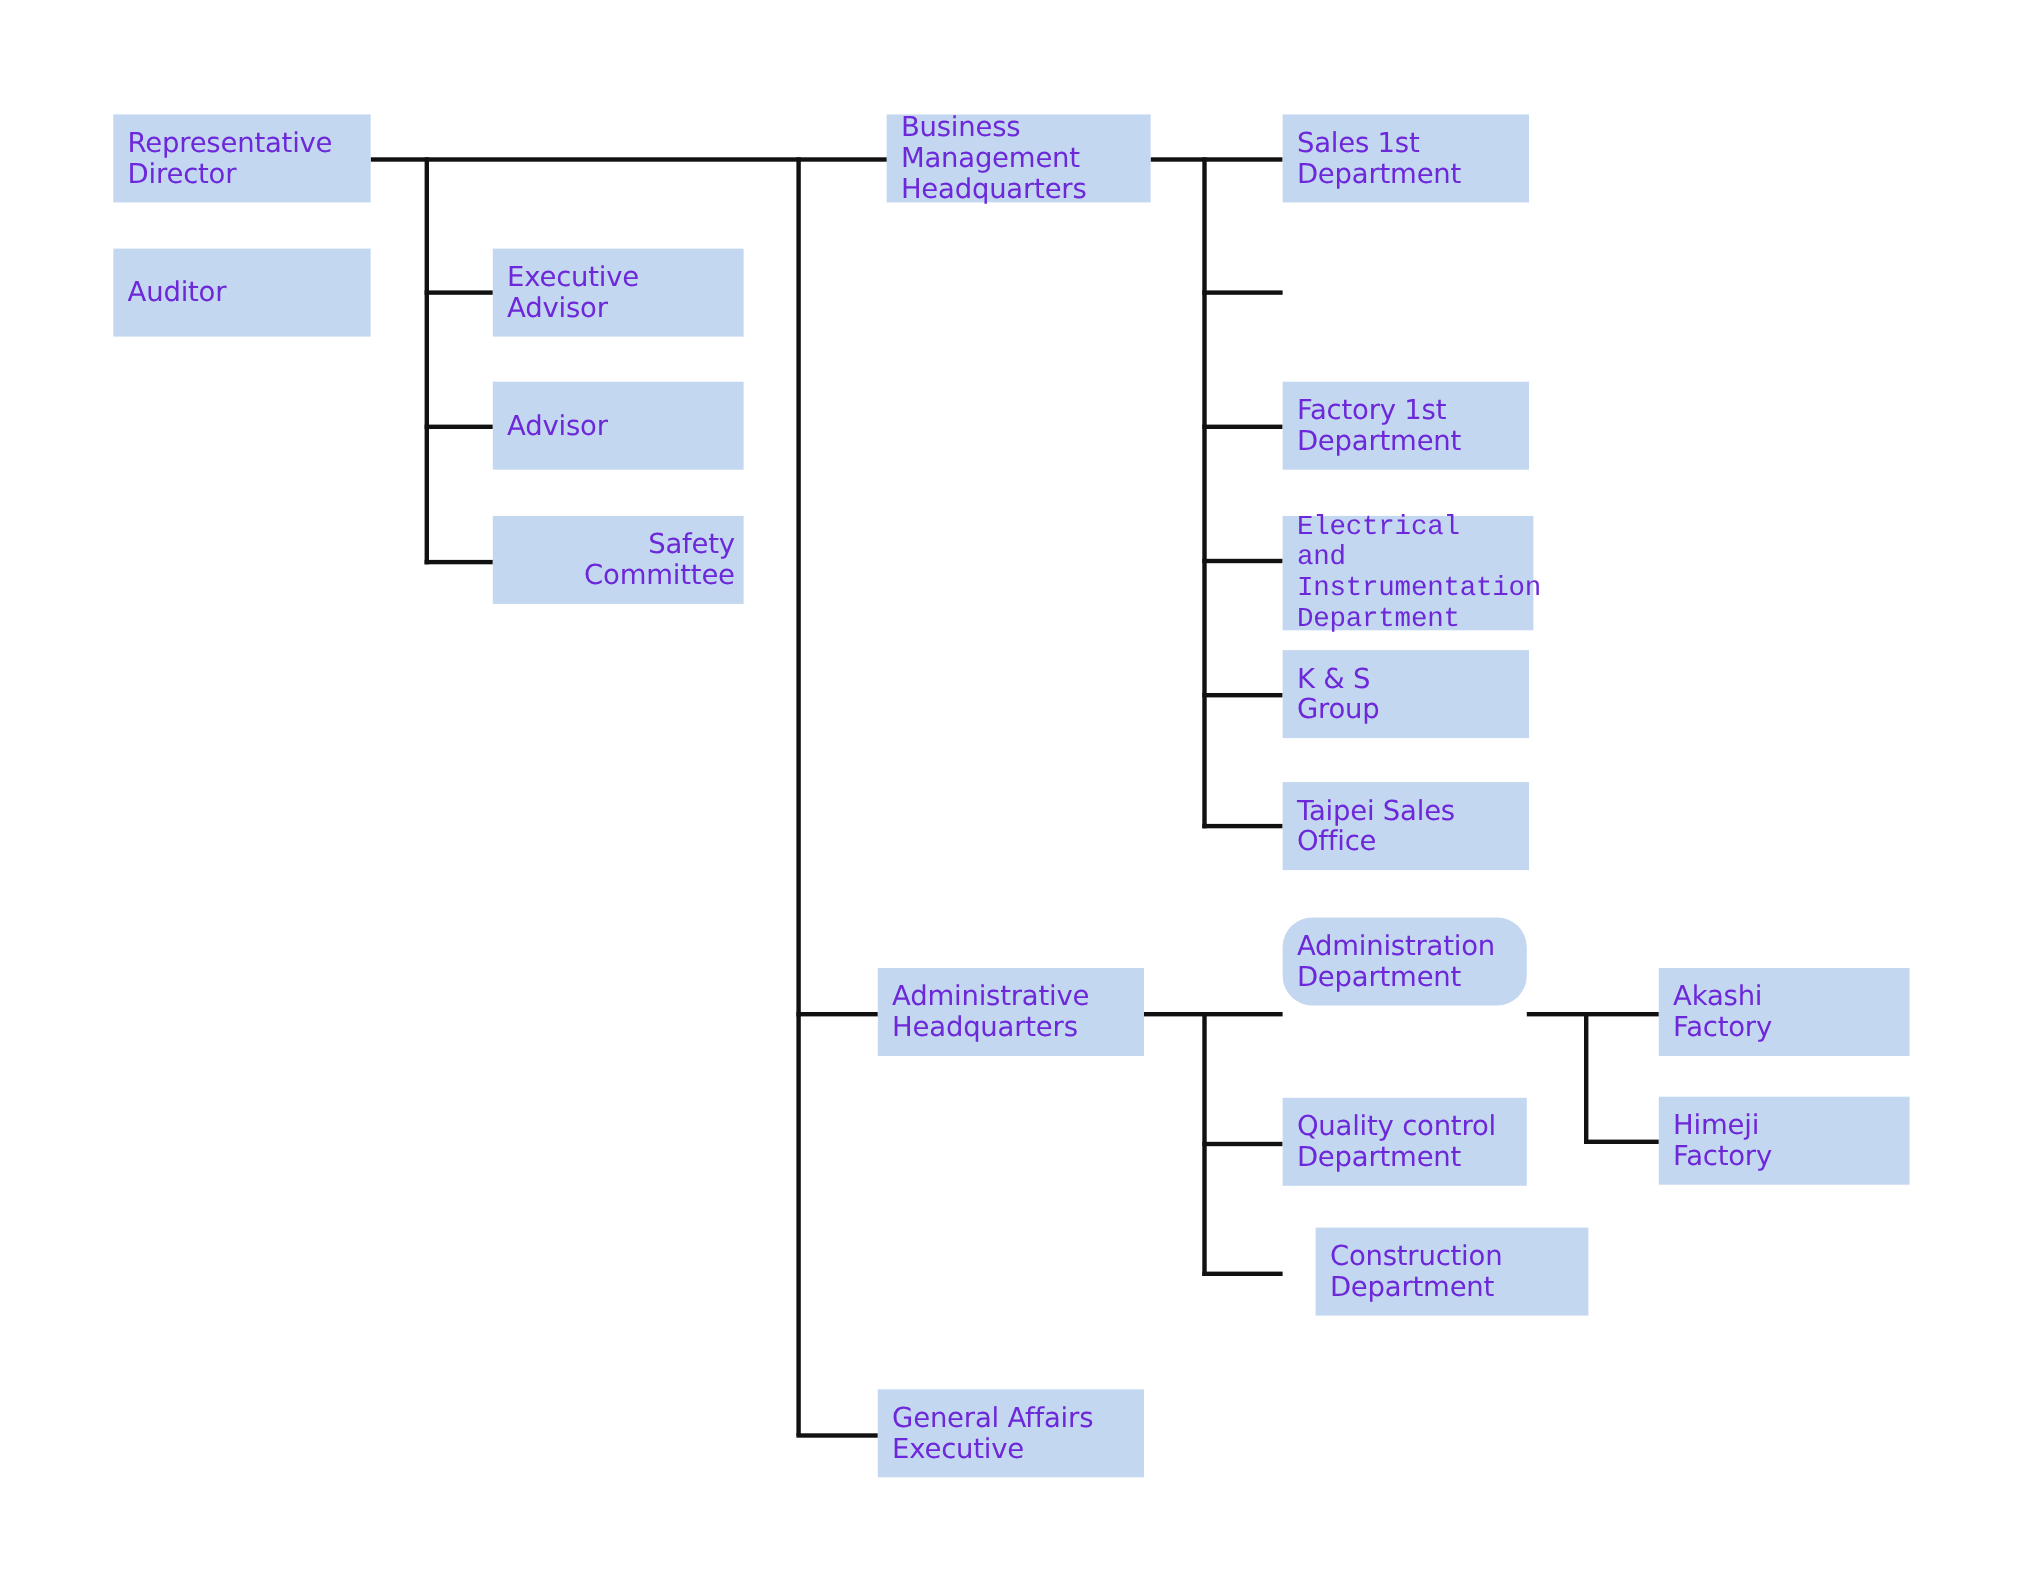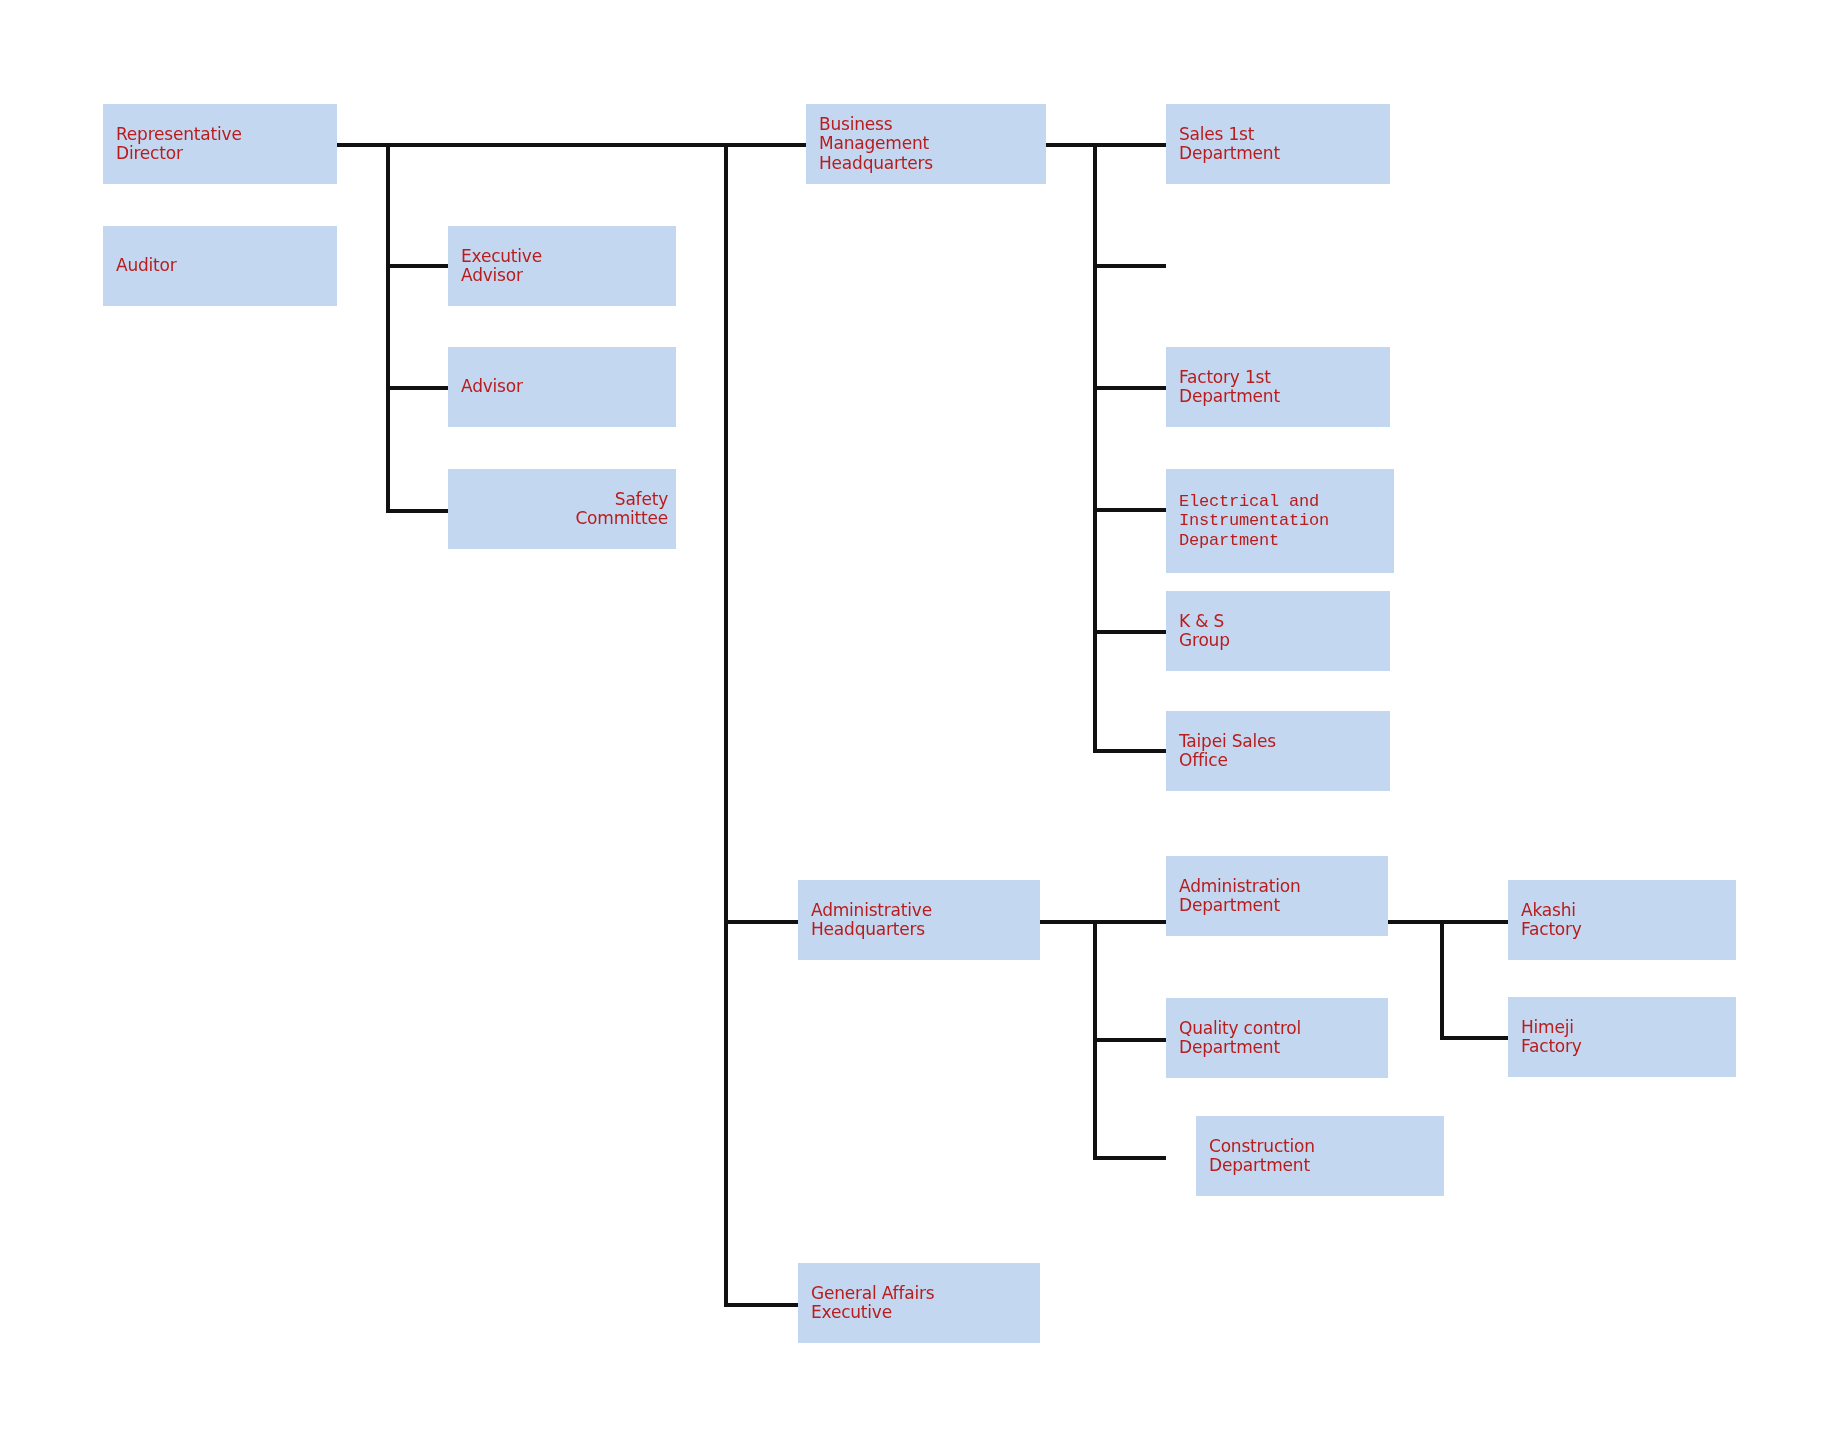--- a/index.html
+++ b/index.html
@@ -21,23 +21,23 @@
     position: absolute;
     background: #c4d7f0;
     box-sizing: border-box;
     display: flex;
     flex-direction: column;
     justify-content: center;
     padding-left: 13px;
     padding-right: 8px;
   }
   .node .node-label {
-    font-size: 17px;
+    font-size: 25px;
     line-height: 1.12;
-    color: #b91c1c;
+    color: #6d28d9;
     font-weight: 500;
     letter-spacing: -0.2px;
     white-space: pre-line;
   }
   .connector {
     position: absolute;
     background: #111111;
   }
   .connector.h { height: 4px; }
   .connector.v { width: 4px; }
@@ -129,21 +129,21 @@
   <div class="node" style="left:1166px; top:591px; width:224px; height:80px;">
     <span class="node-label">K &amp; S
 Group</span>
   </div>
 
   <div class="node" style="left:798px; top:880px; width:242px; height:80px;">
     <span class="node-label">Administrative
 Headquarters</span>
   </div>
 
-  <div class="node" style="left:1166px; top:856px; width:222px; height:80px;">
+  <div class="node" style="left:1166px; top:834px; width:222px; height:80px;border-radius:27px;">
     <span class="node-label">Administration
 Department</span>
   </div>
 
   <div class="node" style="left:1166px; top:998px; width:222px; height:80px;">
     <span class="node-label">Quality control
 Department</span>
   </div>
 
   <div class="node" style="left:1196px; top:1116px; width:248px; height:80px;">

